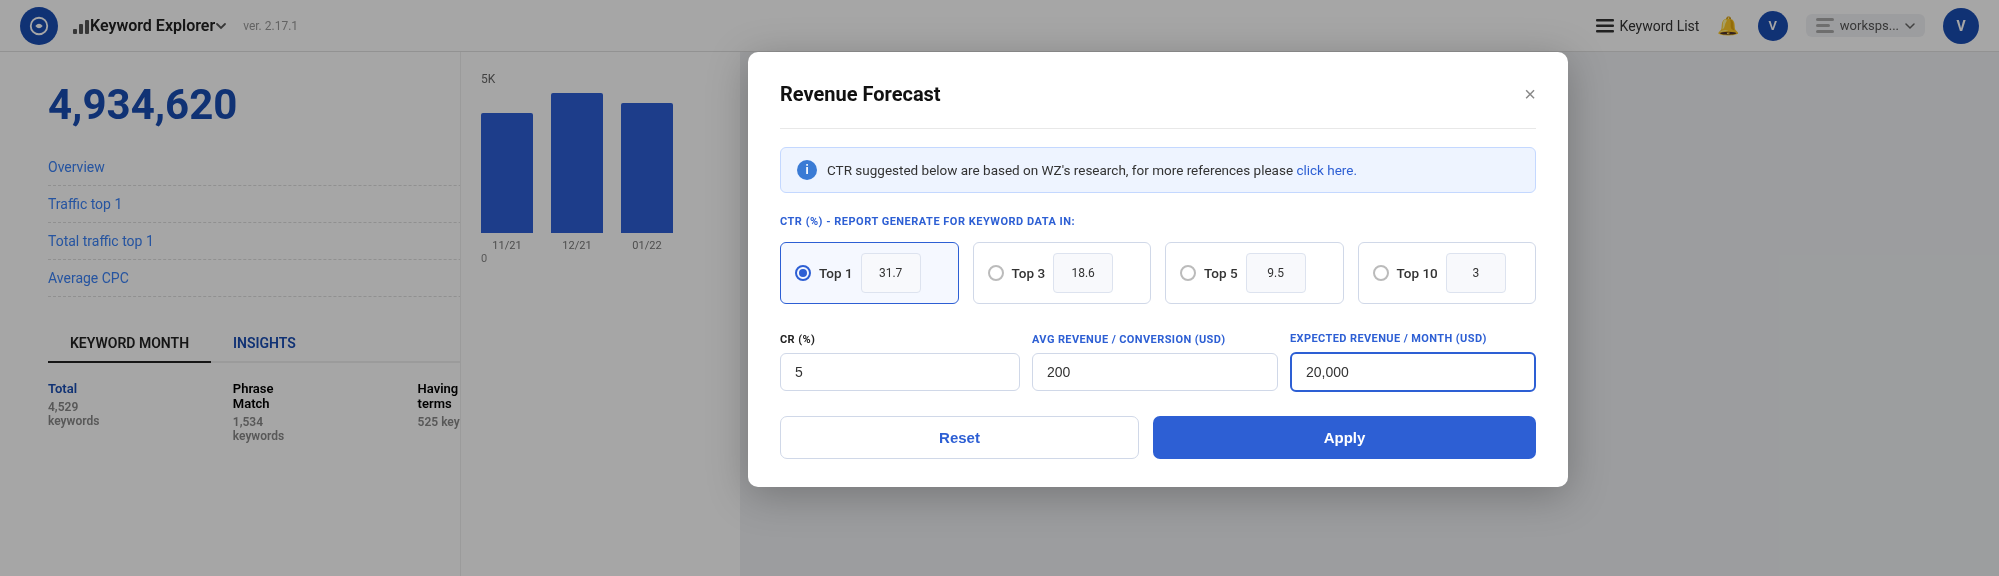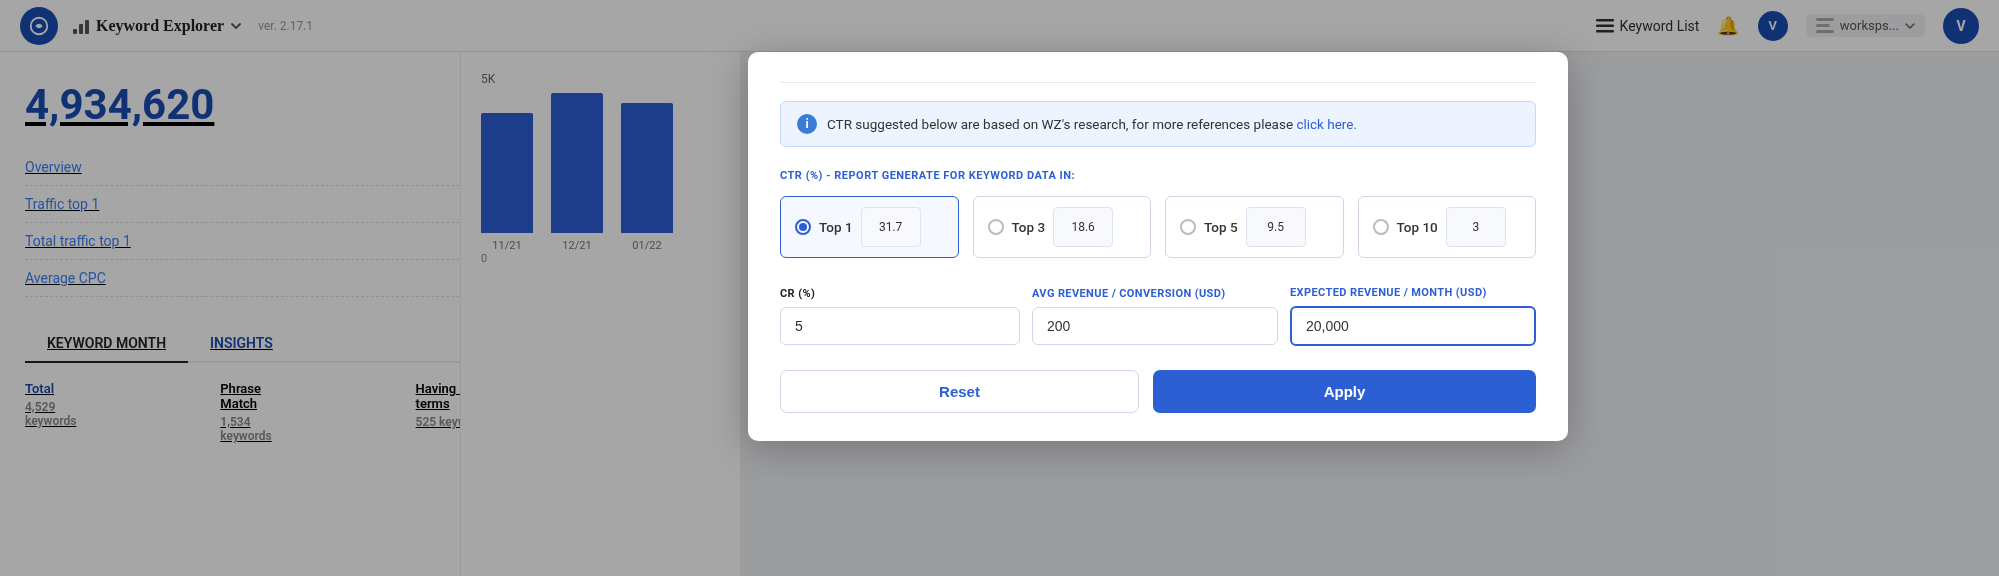--- a/index.html
+++ b/index.html
@@ -29,21 +29,21 @@
       background: #1a4db3;
       border-radius: 50%;
       display: flex; align-items: center; justify-content: center;
       margin-right: 14px;
     }
     .topbar-logo svg { width: 22px; height: 22px; }
     .topbar-title {
       font-size: 16px;
       font-weight: 600;
       color: #222;
-      display: flex; align-items: center; gap: 6px; font-family: Liberation Serif, serif;
+      display: flex; align-items: center; gap: 0;
     }
     .topbar-version {
       font-size: 12px;
       color: #999;
       margin-left: 16px;
     }
     .topbar-right {
       margin-left: auto;
       display: flex;
       align-items: center;
@@ -84,22 +84,21 @@
       cursor: pointer;
     }
 
     
     .bg-content {
       position: absolute;
       top: 52px; left: 0;
       width: 740px;
       bottom: 0;
       background: #fff;
-      padding: 28px 25px;
-      text-decoration: underline;
+      padding: 28px 48px;
     }
     .bg-big-number {
       font-size: 42px;
       font-weight: 700;
       color: #1a4db3;
       margin-bottom: 20px;
     }
     .bg-stat-row {
       display: flex;
       justify-content: space-between;
@@ -475,20 +474,24 @@
         <div class="bg-chart-bar" style="height:130px"></div>
                       <div class="bg-chart-bar-label">01/22</div>
       </div>
     </div>
   <div class="bg-chart-zero">0</div>
 </div>
 
 <div class="overlay"></div>
 
 <div class="modal">
+  <div class="modal-header">
+    <span class="modal-title">Revenue Forecast</span>
+    <button class="modal-close">×</button>
+  </div>
   <div class="modal-divider"></div>
 
   <div class="info-banner">
     <div class="info-icon">i</div>
     <div>
       <span>CTR suggested below are based on WZ's research, for more references please </span>
       <a class="info-link" href="#">click here.</a>
     </div>
   </div>
 

